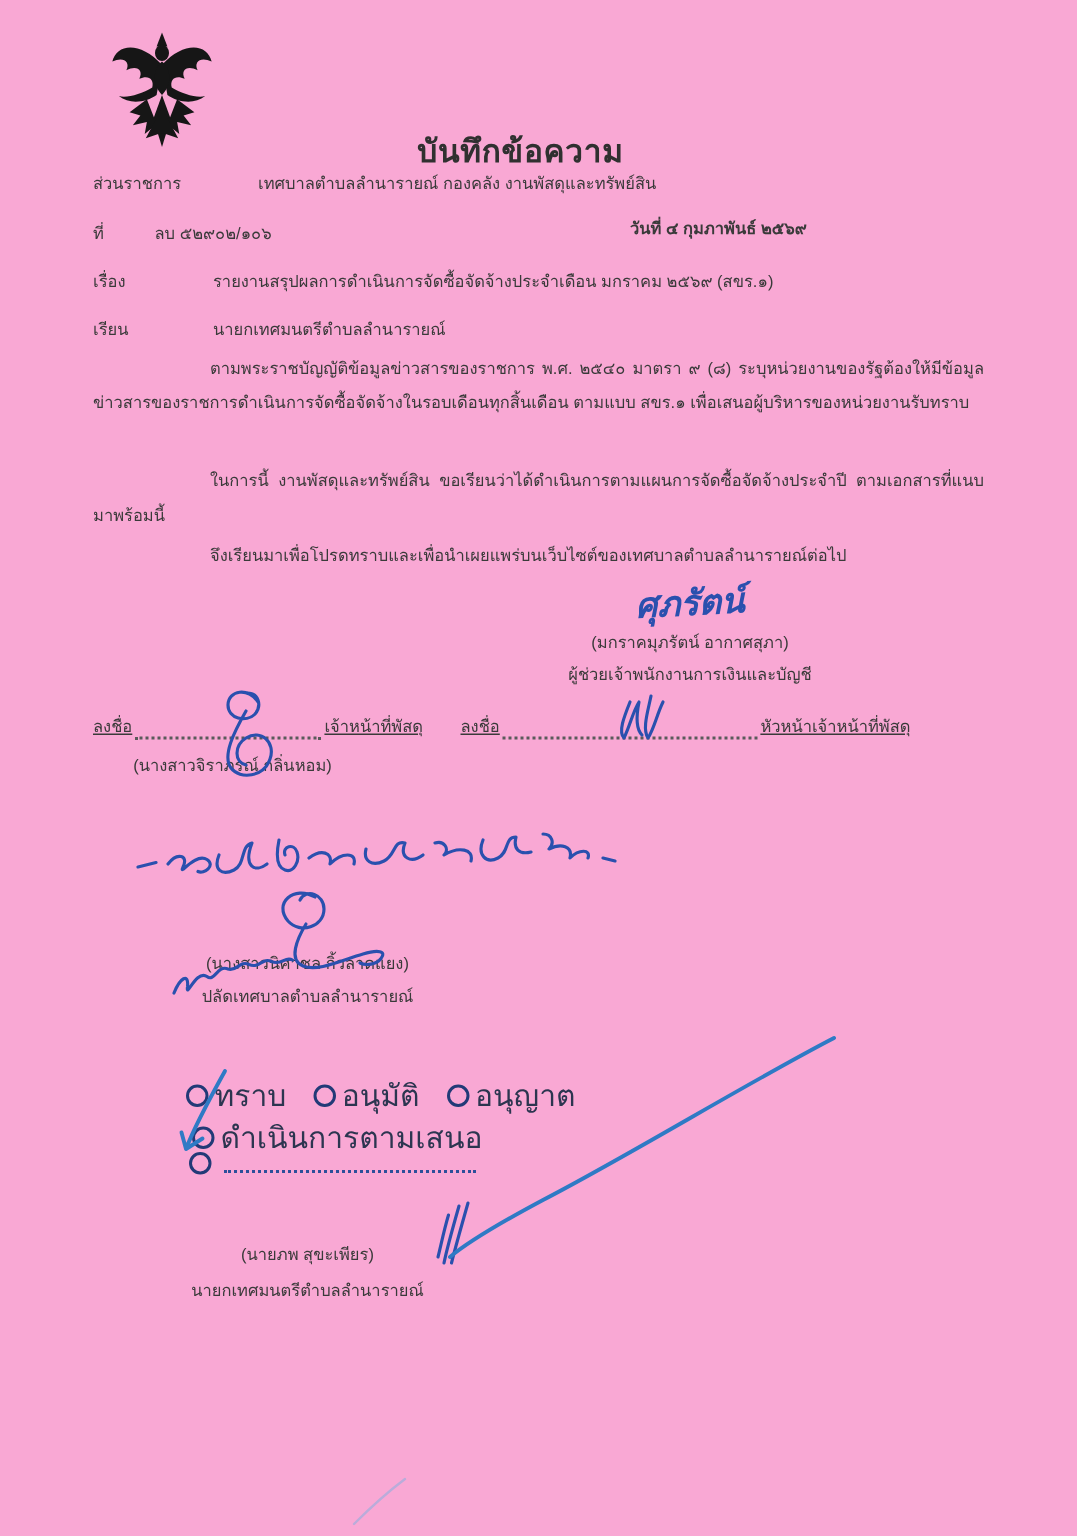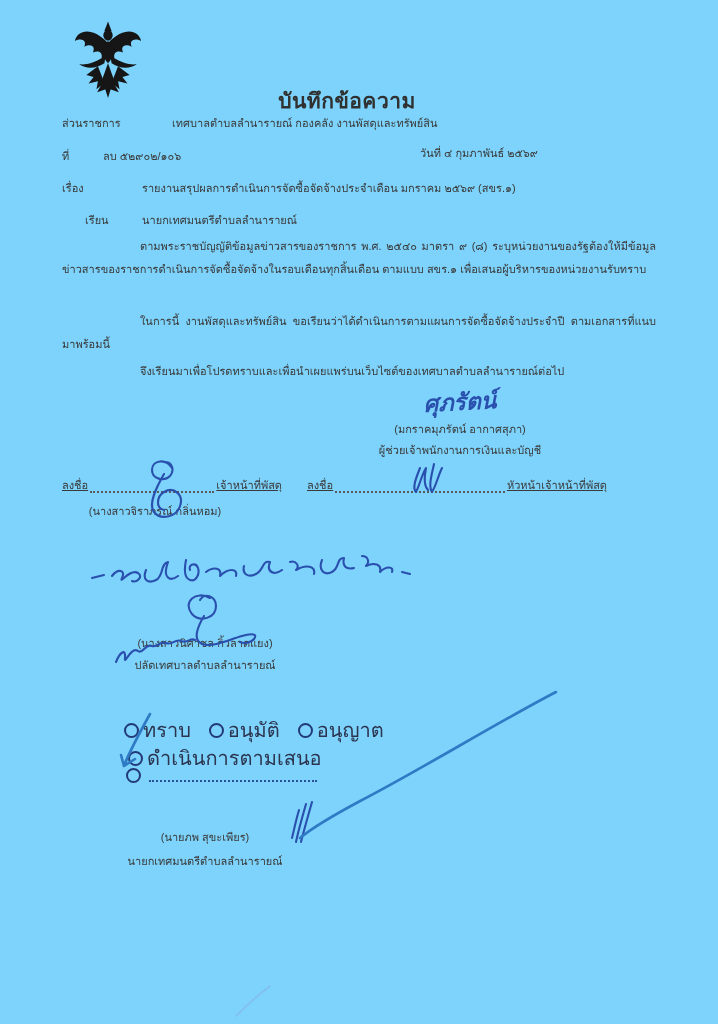--- a/index.html
+++ b/index.html
@@ -1,20 +1,20 @@
 <!DOCTYPE html>
 <html lang="th"><head>
 <meta charset="utf-8">
 <style>
   html,body{margin:0;padding:0;background:#9a9a9a;}
   .page{
     position:relative;
     width:718px;height:1024px;
     margin:0 auto;
-    background:#7dd3fc;
+    background:#f9a8d4;
     font-family:"Liberation Sans","DejaVu Sans",sans-serif;
     color:#3a3a3a;
     overflow:hidden;
   }
   .abs{position:absolute;}
   .t15{font-size:11px;line-height:23px;}
   .title{font-size:21px;font-weight:bold;color:#303030;letter-spacing:.5px;}
   .para{text-align:justify;text-justify:inter-word;}
   .indent{text-indent:78px;}
   .center{text-align:center;}
@@ -47,29 +47,29 @@
     </svg>
   </div>
 
   <div class="abs title center" style="left:0;top:84px;width:694px;">บันทึกข้อความ</div>
 
   <div class="abs t15" style="left:62px;top:112px;">ส่วนราชการ</div>
   <div class="abs t15" style="left:172px;top:112px;text-align:center;">เทศบาลตำบลลำนารายณ์  กองคลัง  งานพัสดุและทรัพย์สิน</div>
 
   <div class="abs t15" style="left:62px;top:145px;">ที่</div>
   <div class="abs t15" style="left:103px;top:145px;">ลบ ๕๒๙๐๒/๑๐๖</div>
-  <div class="abs t15" style="left:420px;top:142px;">
+  <div class="abs t15" style="left:420px;top:142px;font-weight:bold;">
     <span>วันที่</span>
     <span>๔ กุมภาพันธ์ ๒๕๖๙</span>
   </div>
 
   <div class="abs t15" style="left:62px;top:177px;">เรื่อง</div>
   <div class="abs t15" style="left:142px;top:177px;">รายงานสรุปผลการดำเนินการจัดซื้อจัดจ้างประจำเดือน มกราคม ๒๕๖๙ (สขร.๑)</div>
 
-  <div class="abs t15" style="left:62px;top:209px;margin-left:23px;">เรียน</div>
+  <div class="abs t15" style="left:62px;top:209px;">เรียน</div>
   <div class="abs t15" style="left:142px;top:209px;">นายกเทศมนตรีตำบลลำนารายณ์</div>
 
   <div class="abs t15 para indent" style="left:62px;top:235px;width:594px;">ตามพระราชบัญญัติข้อมูลข่าวสารของราชการ พ.ศ. ๒๕๔๐ มาตรา ๙ (๘) ระบุหน่วยงานของรัฐต้องให้มีข้อมูลข่าวสารของราชการดำเนินการจัดซื้อจัดจ้างในรอบเดือนทุกสิ้นเดือน ตามแบบ สขร.๑ เพื่อเสนอผู้บริหารของหน่วยงานรับทราบ</div>
   <div class="abs t15 para indent" style="left:62px;top:310px;width:594px;">ในการนี้ งานพัสดุและทรัพย์สิน ขอเรียนว่าได้ดำเนินการตามแผนการจัดซื้อจัดจ้างประจำปี ตามเอกสารที่แนบมาพร้อมนี้</div>
   <div class="abs t15 indent" style="left:62px;top:360px;width:594px;">จึงเรียนมาเพื่อโปรดทราบและเพื่อนำเผยแพร่บนเว็บไซต์ของเทศบาลตำบลลำนารายณ์ต่อไป</div>
 
   <div class="abs bluesig center" style="left:395px;top:384px;width:130px;font-size:23px;transform:rotate(-3deg);">ศุภรัตน์</div>
   <div class="abs t15 center" style="left:340px;top:418px;width:240px;">(มกราคมุภรัตน์  อากาศสุภา)</div>
   <div class="abs t15 center" style="left:340px;top:439px;width:240px;">ผู้ช่วยเจ้าพนักงานการเงินและบัญชี</div>
 

